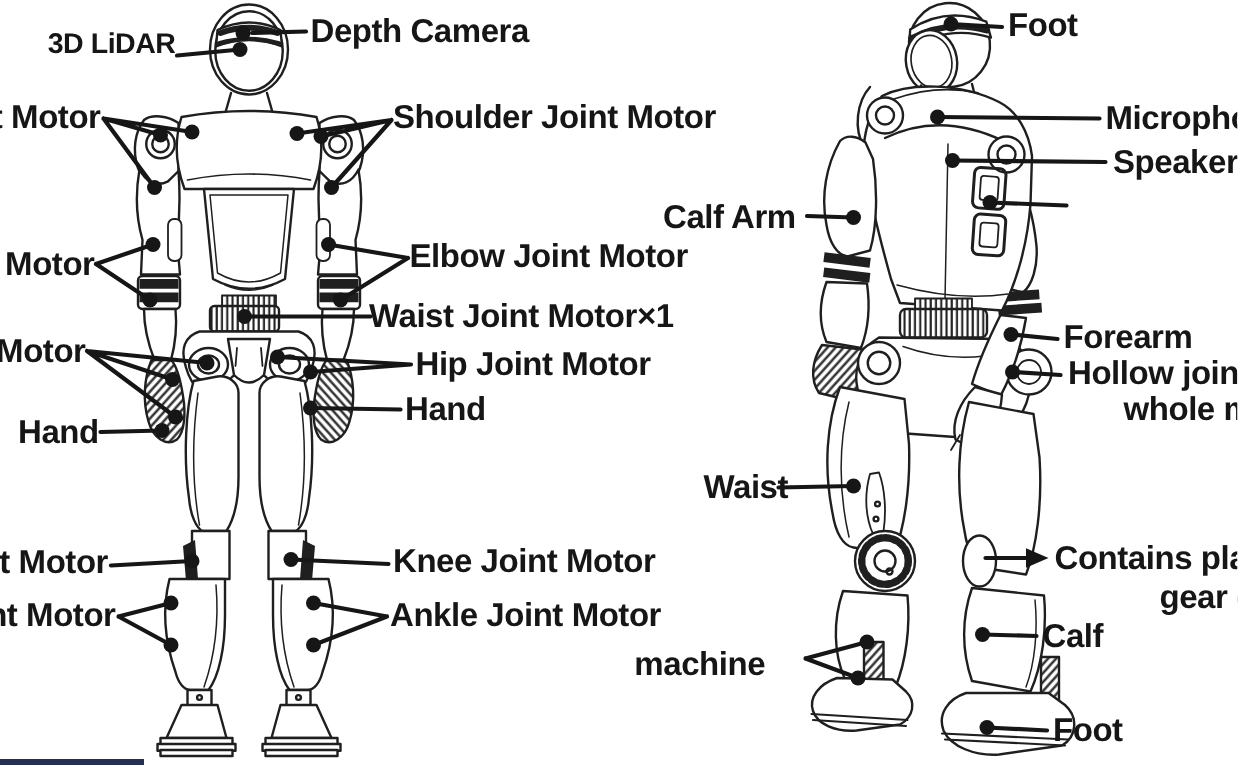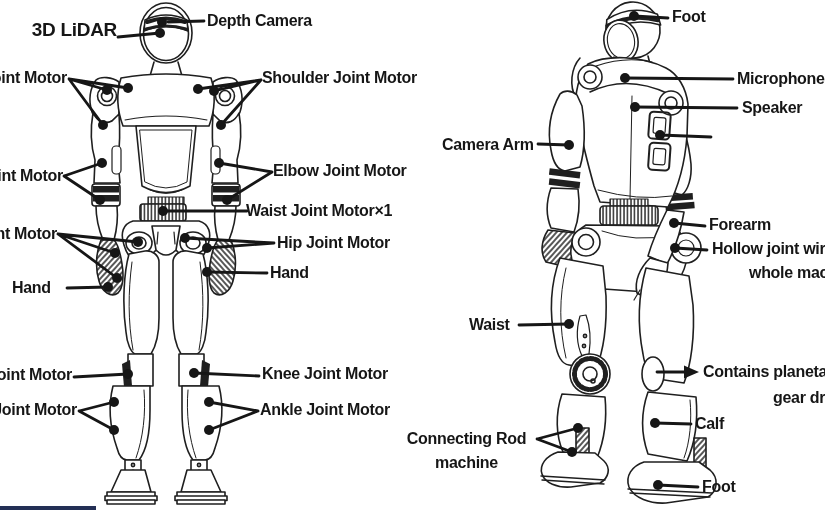--- a/index.html
+++ b/index.html
@@ -1,18 +1,18 @@
 <!DOCTYPE html>
 <html><head>
 <meta charset="utf-8">
 <style>
   html,body{margin:0;padding:0;background:#fff;}
   #stage{position:relative;width:825px;height:510px;overflow:hidden;background:#ffffff;
          font-family:"Liberation Sans",sans-serif;}
-  .lbl{position:absolute;font-weight:700;font-size:16px;line-height:20px;
+  .lbl{position:absolute;font-weight:700;font-size:22px;line-height:20px;
        letter-spacing:-0.3px;color:#161616;white-space:nowrap;}
   .lbl.big{font-size:19px;}
   .lbl .l2{white-space:nowrap;}
   svg{position:absolute;left:0;top:0;}
   #bottombar{position:absolute;left:0;top:506px;width:96px;height:4px;}
 </style>
 </head>
 <body>
 
 <div id="stage">
@@ -253,33 +253,32 @@
 <div class="lbl" style="left:12px;top:278px">Hand</div>
 <div class="lbl" style="left:270px;top:263px">Hand</div>
 <div class="lbl" style="right:753px;top:365px">Knee Joint Motor</div>
 <div class="lbl" style="left:262px;top:364px">Knee Joint Motor</div>
 <div class="lbl" style="right:748px;top:400px">Ankle Joint Motor</div>
 <div class="lbl" style="left:260px;top:400px">Ankle Joint Motor</div>
 
 <div class="lbl" style="left:672px;top:7px">Foot</div>
 <div class="lbl" style="left:737px;top:69px">Microphone</div>
 <div class="lbl" style="left:742px;top:98px">Speaker</div>
-<div class="lbl" style="left:442px;top:135px">Camera Arm</div>
+<div class="lbl" style="left:442px;top:135px">Calf Arm</div>
 <div class="lbl" style="left:709px;top:215px">Forearm</div>
 <div class="lbl" style="left:712px;top:239px">
   <div class="l2">Hollow joint wiring</div>
   <div class="l2" style="margin-left:37px;margin-top:4px">whole machine</div>
 </div>
 <div class="lbl" style="left:469px;top:315px">Waist</div>
 <div class="lbl" style="left:703px;top:362px">
   <div class="l2">Contains planetary</div>
   <div class="l2" style="margin-left:70px;margin-top:6px">gear drive</div>
 </div>
 <div class="lbl" style="left:695px;top:414px">Calf</div>
 <div class="lbl" style="left:398px;top:429px;width:137px;text-align:center">
-  <div class="l2">Connecting Rod</div>
   <div class="l2" style="margin-top:4px">machine</div>
 </div>
 <div class="lbl" style="left:702px;top:477px">Foot</div>
 
 <div id="bottombar" style="background: rgb(35, 47, 85);"></div>
 
 </div>
 
 </body></html>

